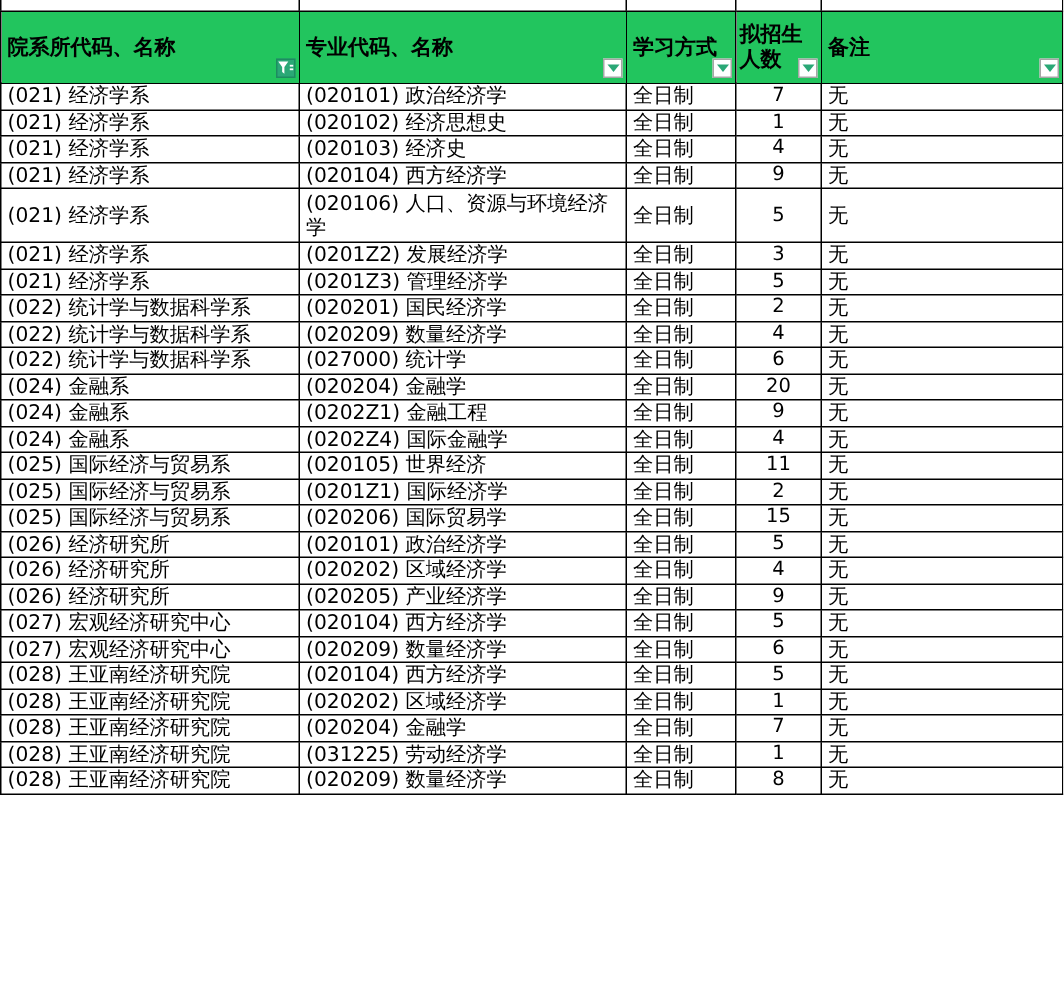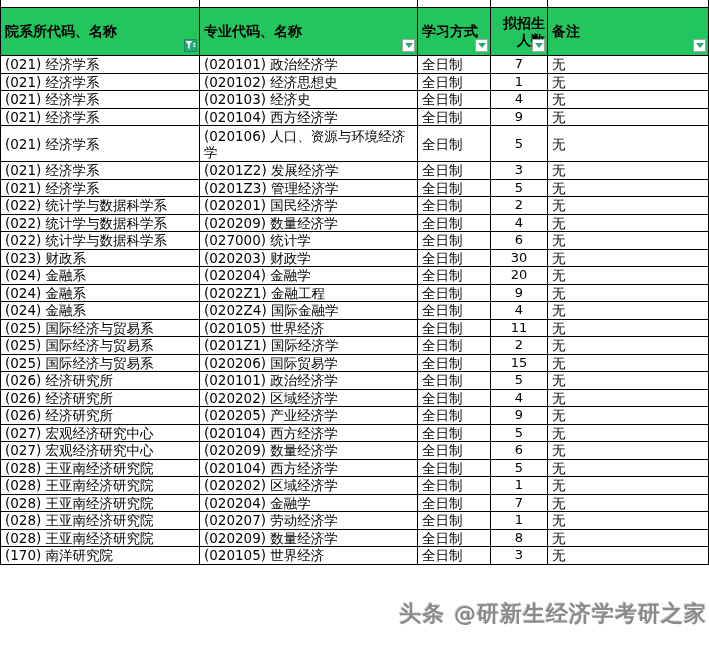--- a/index.html
+++ b/index.html
@@ -31,21 +31,21 @@
     font-size: 14px;
     font-weight: bold;
     text-align: left;
     vertical-align: middle;
     padding: 0 16px 0 4px;
     position: relative;
     background: #22c55e;
     white-space: nowrap;
   }
   .grid th.center { text-align: center; padding: 0 2px; }
-  .hlabel.two-line span { display: block; line-height: 17px; text-align: right; }
+  .hlabel.two-line span { display: block; line-height: 17px; text-align: left; }
   .grid td {
     height: 17.5px;
     font-size: 13.5px;
     line-height: 16px;
     padding: 0 2px 0 4px;
     vertical-align: middle;
     white-space: nowrap;
     overflow: hidden;
     background: #fff;
   }
@@ -210,27 +210,20 @@
           <td>无</td>
         </tr>
         <tr>
           <td>(022) 统计学与数据科学系</td>
           <td>(027000) 统计学</td>
           <td>全日制</td>
           <td>6</td>
           <td>无</td>
         </tr>
         <tr>
-          <td>(023) 财政系</td>
-          <td>(020203) 财政学</td>
-          <td>全日制</td>
-          <td>30</td>
-          <td>无</td>
-        </tr>
-        <tr>
           <td>(024) 金融系</td>
           <td>(020204) 金融学</td>
           <td>全日制</td>
           <td>20</td>
           <td>无</td>
         </tr>
         <tr>
           <td>(024) 金融系</td>
           <td>(0202Z1) 金融工程</td>
           <td>全日制</td>
@@ -316,36 +309,28 @@
         </tr>
         <tr>
           <td>(028) 王亚南经济研究院</td>
           <td>(020204) 金融学</td>
           <td>全日制</td>
           <td>7</td>
           <td>无</td>
         </tr>
         <tr>
           <td>(028) 王亚南经济研究院</td>
-          <td>(020207) 劳动经济学</td>
+          <td>(031225) 劳动经济学</td>
           <td>全日制</td>
           <td>1</td>
           <td>无</td>
         </tr>
         <tr>
           <td>(028) 王亚南经济研究院</td>
           <td>(020209) 数量经济学</td>
           <td>全日制</td>
           <td>8</td>
-          <td>无</td>
-        </tr>
-        <tr>
-          <td>(170) 南洋研究院</td>
-          <td>(020105) 世界经济</td>
-          <td>全日制</td>
-          <td>3</td>
           <td>无</td>
         </tr>
       </tbody>
   </table>
 
-  <div class="watermark">头条 @研新生经济学考研之家</div>
 </div>
 
 </body></html>

